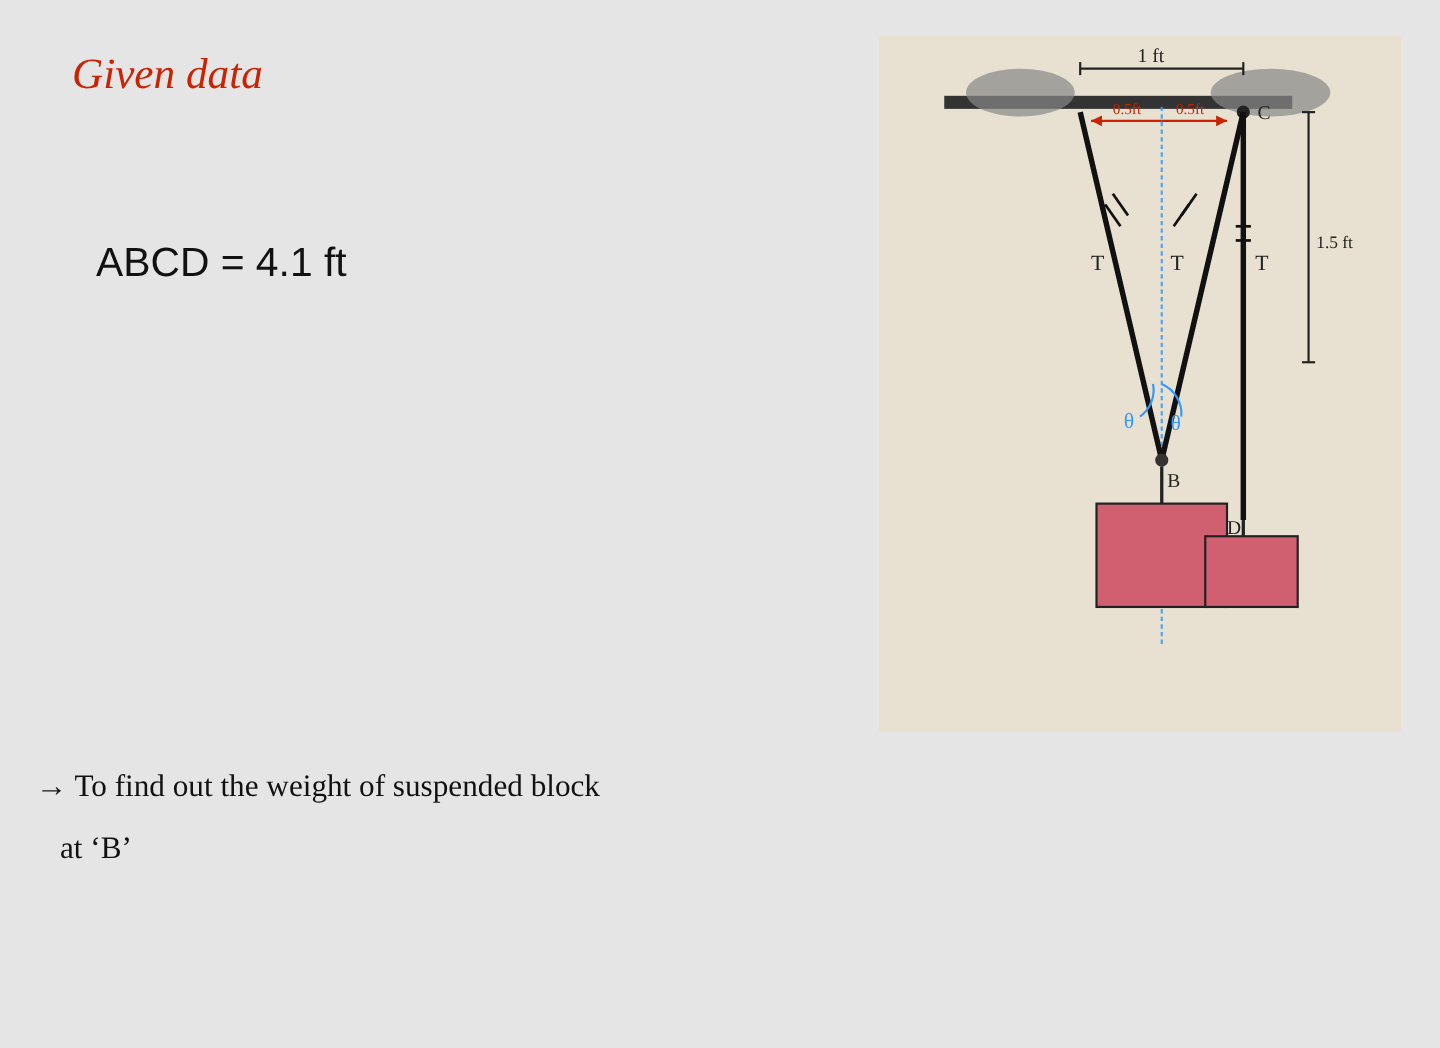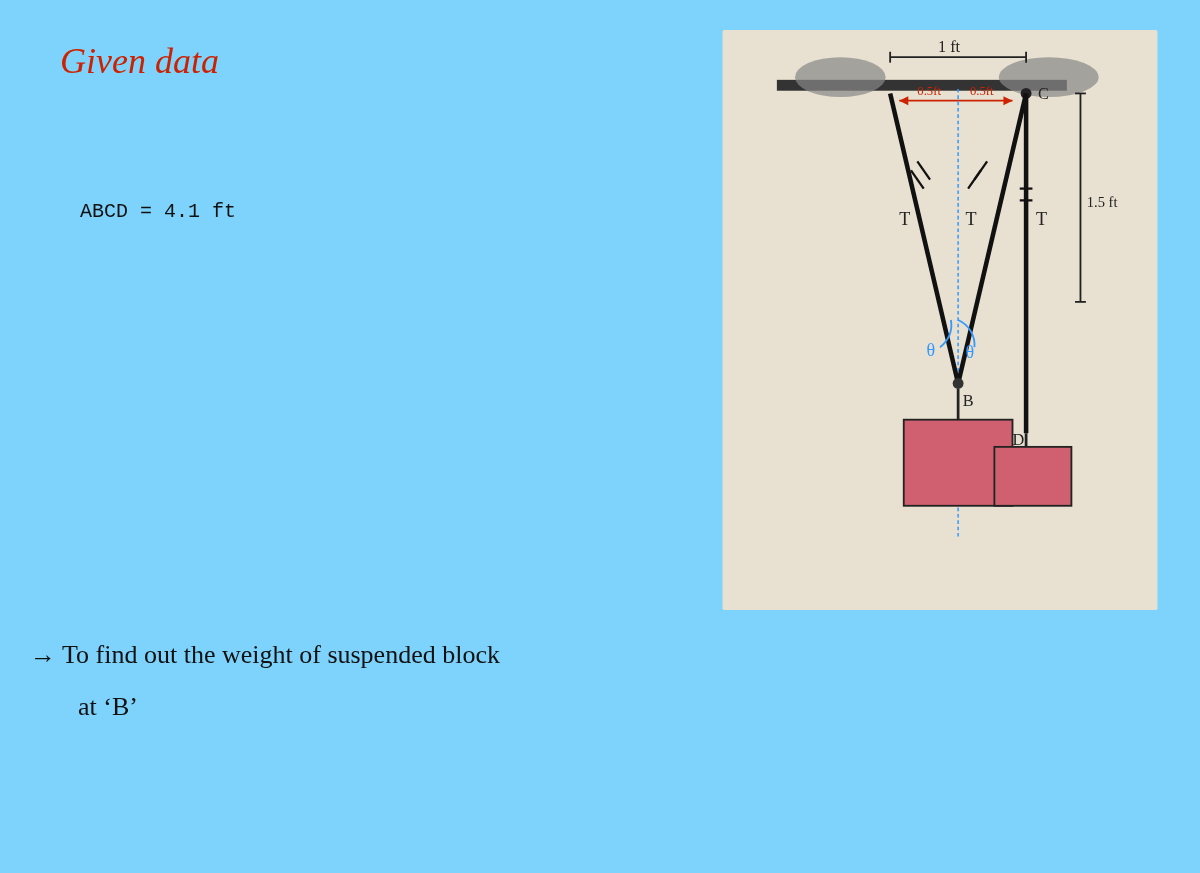--- a/index.html
+++ b/index.html
@@ -8,21 +8,21 @@
       height: 873px;
       background: #ffffff;
       font-family: 'Courier New', monospace;
       overflow: hidden;
       position: relative;
     }
 
     .page {
       width: 1200px;
       height: 873px;
-      background: #7dd3fc;
+      background: #e5e5e5;
       position: relative;
     }
 
     
     .given-data-title {
       position: absolute;
       top: 40px;
       left: 60px;
       font-family: 'Segoe Script', 'Comic Sans MS', cursive;
       font-size: 36px;
@@ -31,22 +31,22 @@
     }
 
     
     .variables-block {
       position: absolute;
       top: 200px;
       left: 80px;
     }
 
     .var-line {
-      font-family: Liberation Mono, monospace;
-      font-size: 20px;
+      font-family: Liberation Sans, sans-serif;
+      font-size: 34px;
       color: #111;
       margin-bottom: 30px;
       white-space: nowrap;
     }
 
     
     .bottom-text {
       position: absolute;
       top: 640px;
       left: 30px;
@@ -56,28 +56,28 @@
       font-family: 'Segoe Script', 'Comic Sans MS', cursive;
       font-size: 26px;
       color: #111;
       margin-bottom: 22px;
     }
 
     .bottom-line2 {
       font-family: 'Segoe Script', 'Comic Sans MS', cursive;
       font-size: 26px;
       color: #111;
-      margin-left: 48px;
+      margin-left: 20px;
     }
 
     
     .diagram-area {
       position: absolute;
       top: 30px;
-      right: 20px;
+      right: 10px;
       width: 480px;
       height: 580px;
       border-radius: 15px;
     }
 
     .diagram-area svg {
       width: 100%;
       height: 100%;
     }
   </style>

